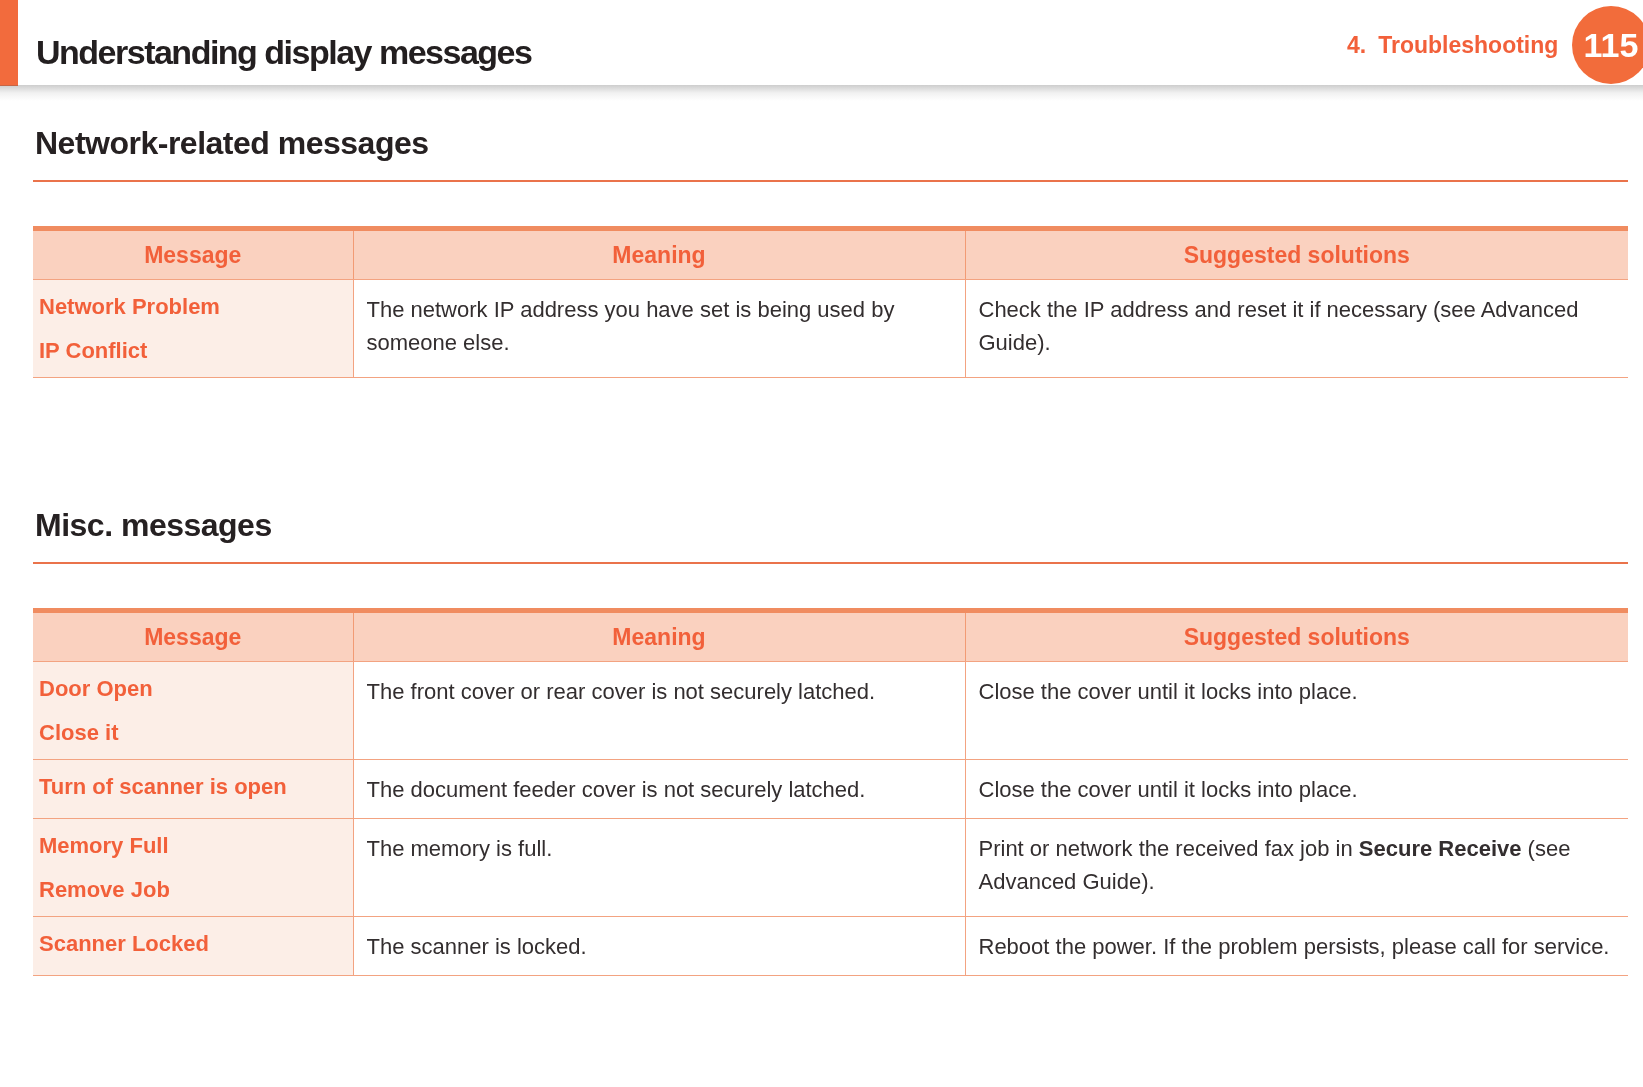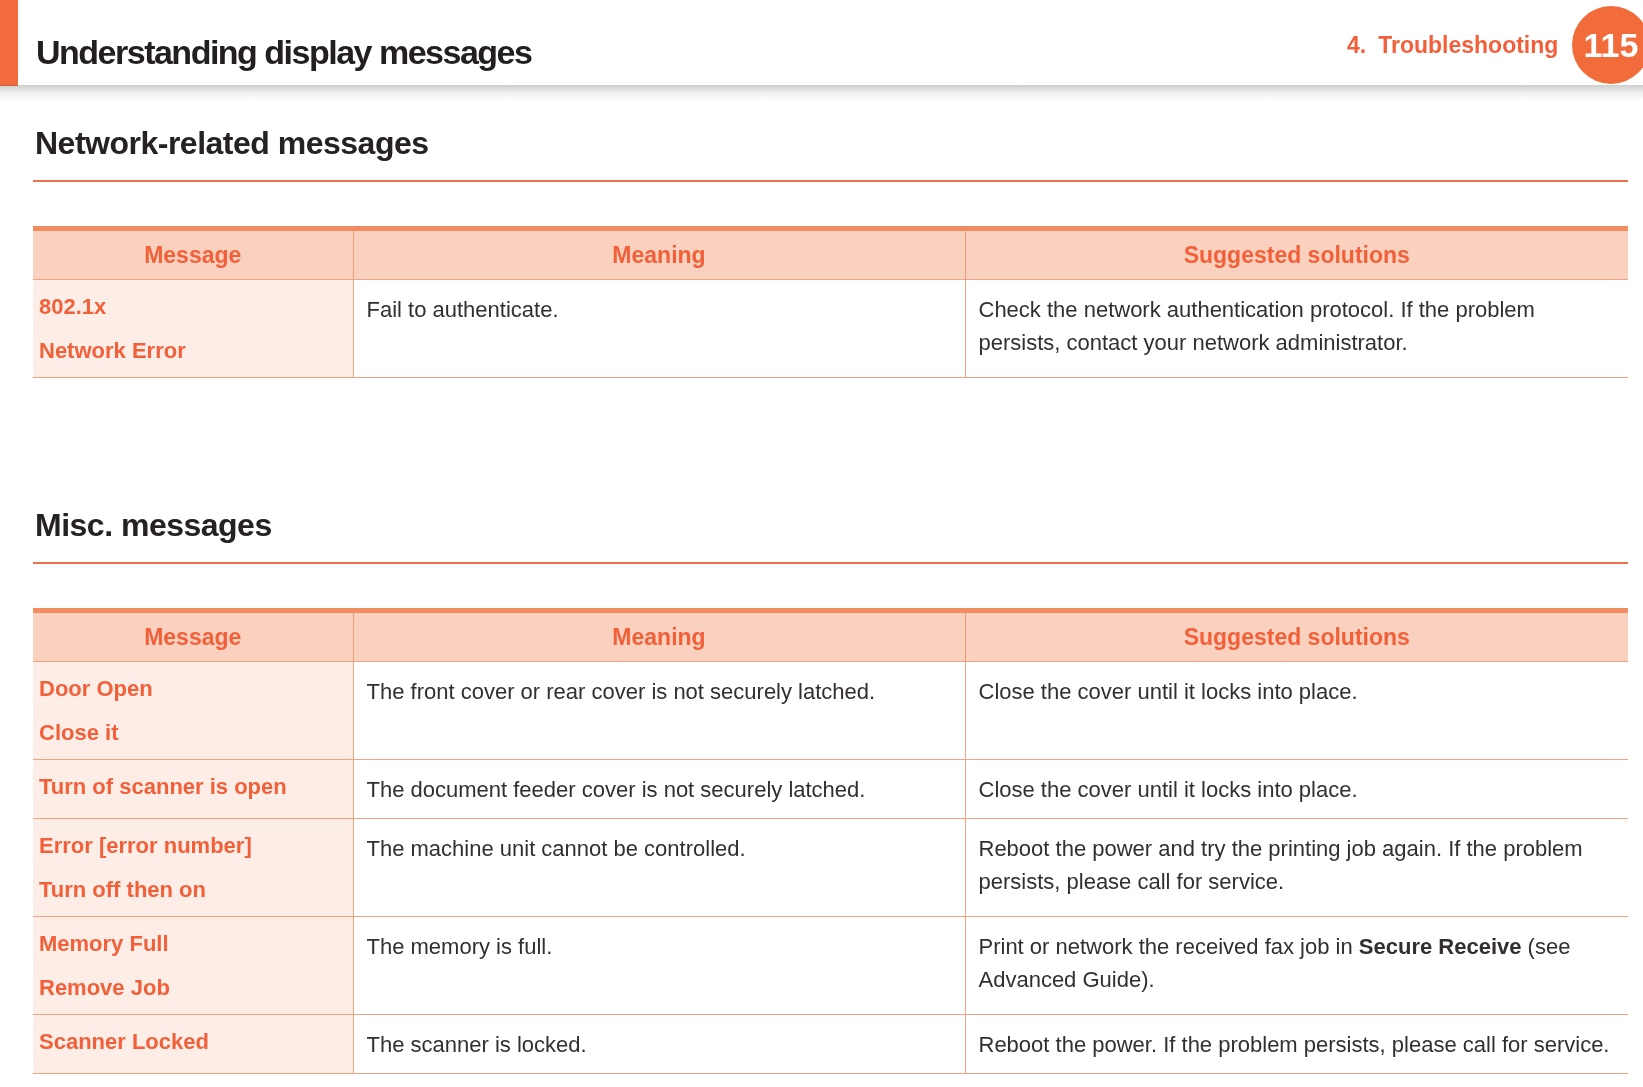--- a/index.html
+++ b/index.html
@@ -134,25 +134,25 @@
     <thead>
         <tr>
           <th>Message</th>
           <th>Meaning</th>
           <th>Suggested solutions</th>
         </tr>
       </thead>
     <tbody>
         <tr>
           <td class="msg-cell">
-            <div class="msg-line">802.1x</div>
-            <div class="msg-line">Network Error</div>
-          </td>
-          <td>Fail to authenticate.</td>
-          <td><span>Check the network authentication protocol. If the problem persists, contact your network administrator.</span></td>
+            <div class="msg-line">Network Problem</div>
+            <div class="msg-line">IP Conflict</div>
+          </td>
+          <td>The network IP address you have set is being used by someone else.</td>
+          <td><span>Check the IP address and reset it if necessary (see Advanced Guide).</span></td>
         </tr>
       </tbody>
   </table>
 </div>
 
 <div class="section" id="section-1">
   <h2 class="section-heading">Misc. messages</h2>
   <hr class="heading-rule">
   <table class="msg-table">
     <colgroup>
@@ -178,28 +178,20 @@
         </tr>
         <tr>
           <td class="msg-cell">
             <div class="msg-line">Turn of scanner is open</div>
           </td>
           <td>The document feeder cover is not securely latched.</td>
           <td><span>Close the cover until it locks into place.</span></td>
         </tr>
         <tr>
           <td class="msg-cell">
-            <div class="msg-line">Error [error number]</div>
-            <div class="msg-line">Turn off then on</div>
-          </td>
-          <td>The machine unit cannot be controlled.</td>
-          <td><span>Reboot the power and try the printing job again. If the problem persists, please call for service.</span></td>
-        </tr>
-        <tr>
-          <td class="msg-cell">
             <div class="msg-line">Memory Full</div>
             <div class="msg-line">Remove Job</div>
           </td>
           <td>The memory is full.</td>
           <td><span>Print or network the received fax job in </span><span class="bold-term">Secure Receive</span><span> (see Advanced Guide).</span></td>
         </tr>
         <tr>
           <td class="msg-cell">
             <div class="msg-line">Scanner Locked</div>
           </td>

